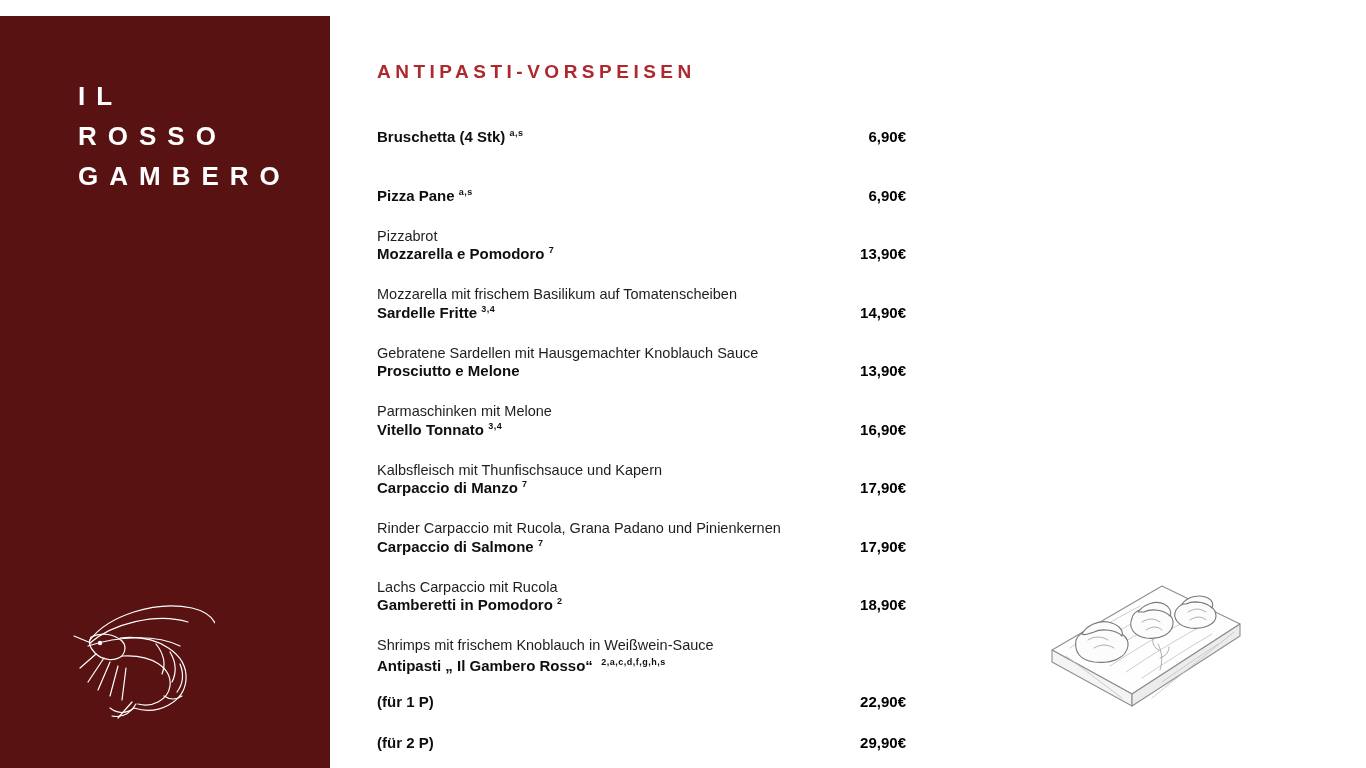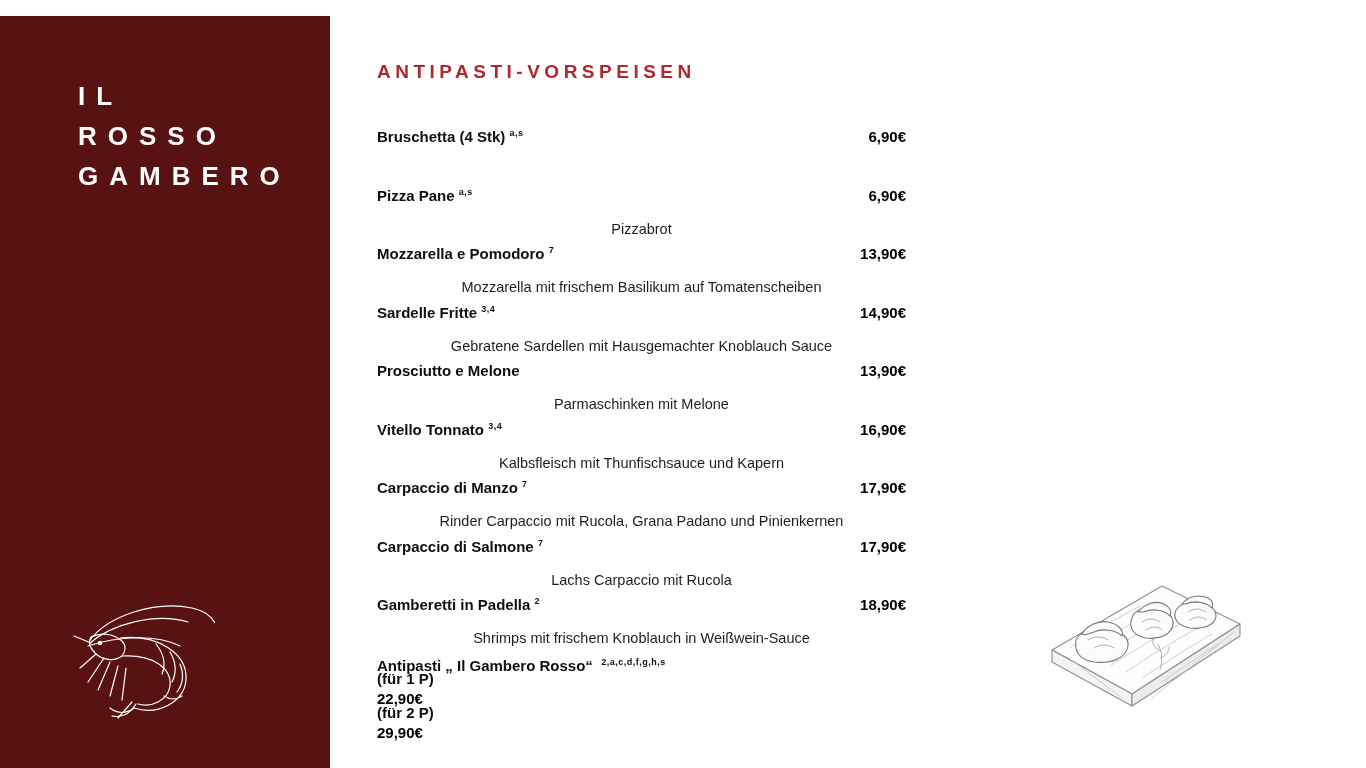--- a/index.html
+++ b/index.html
@@ -25,25 +25,25 @@
     position:absolute;left:47px;top:58px;margin:0;
     font-size:19px;font-weight:bold;letter-spacing:4.5px;
     color:#ae282e;white-space:nowrap;
   }
   .list{position:absolute;left:47px;top:120px;width:529px;}
   .item{height:58.5px;}
   .name-row{display:flex;justify-content:space-between;align-items:baseline;}
   .iname{font-size:15px;font-weight:bold;color:#0f0f0f;line-height:20px;white-space:nowrap;}
   .iname sup{font-size:9px;font-weight:bold;letter-spacing:0.5px;}
   .price{font-size:15px;font-weight:bold;color:#000000;line-height:20px;white-space:nowrap;}
-  .desc{font-size:14.5px;color:#1e1e1e;margin-top:14px;line-height:19px;white-space:nowrap;text-align:center;}
+  .desc{font-size:14.5px;color:#1e1e1e;margin-top:21px;line-height:19px;white-space:nowrap;}
   .combo{margin-top:2px;}
   .variant-row{
-    display:flex;justify-content:flex-end;align-items:baseline;
-    height:25.5px;margin-top:8px;flex-direction:column;
+    display:flex;justify-content:space-between;align-items:baseline;
+    height:25.5px;margin-top:16px;
   }
   .variant-row:first-of-type{margin-top:6px;}
   .vlabel{font-size:15px;font-weight:bold;color:#0f0f0f;line-height:20px;}
   .board-wrap{position:absolute;left:712px;top:545px;}
 </style>
 </head>
 <body>
 
 <aside class="sidebar">
   <div class="brand">
@@ -144,21 +144,21 @@
   <div class="item">
     <div class="name-row">
       <span class="iname"><span>Carpaccio di Salmone</span> <sup>7</sup></span>
       <span class="price">17,90€</span>
     </div>
     <div class="desc">Lachs Carpaccio mit Rucola</div>
   </div>
 
   <div class="item">
     <div class="name-row">
-      <span class="iname"><span>Gamberetti in Padella</span> <sup>2</sup></span>
+      <span class="iname"><span>Gamberetti in Pomodoro</span> <sup>2</sup></span>
       <span class="price">18,90€</span>
     </div>
     <div class="desc">Shrimps mit frischem Knoblauch in Weißwein-Sauce</div>
   </div>
 
   <div class="combo">
     <div class="name-row">
       <span class="iname"><span>Antipasti „ Il Gambero Rosso“</span>&nbsp; <sup>2,a,c,d,f,g,h,s</sup></span>
     </div>
     <div class="variant-row">

